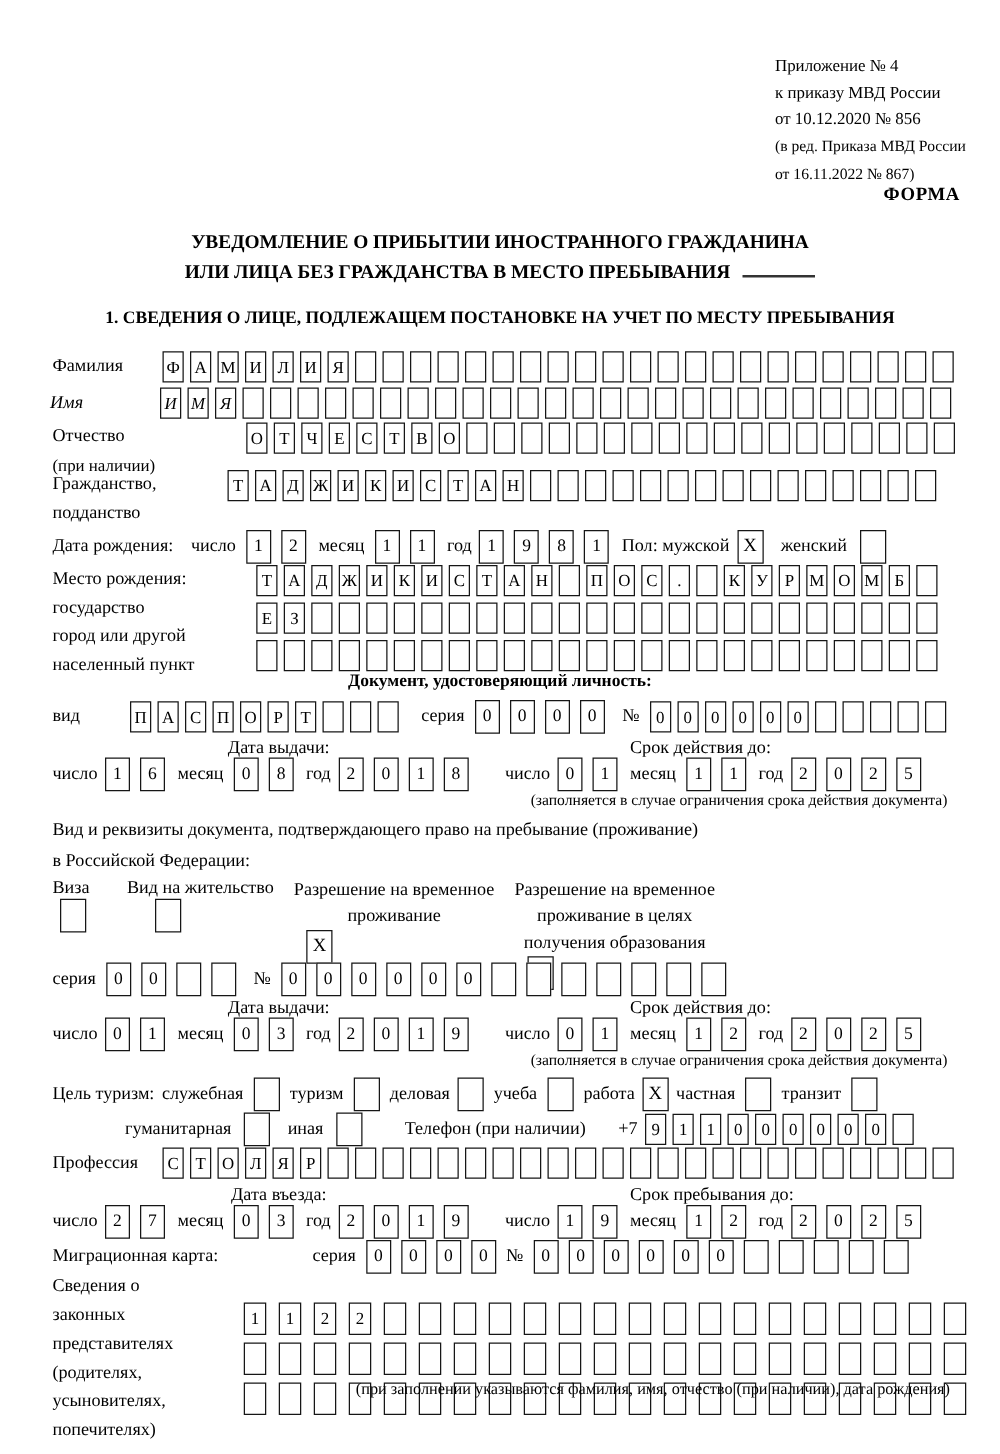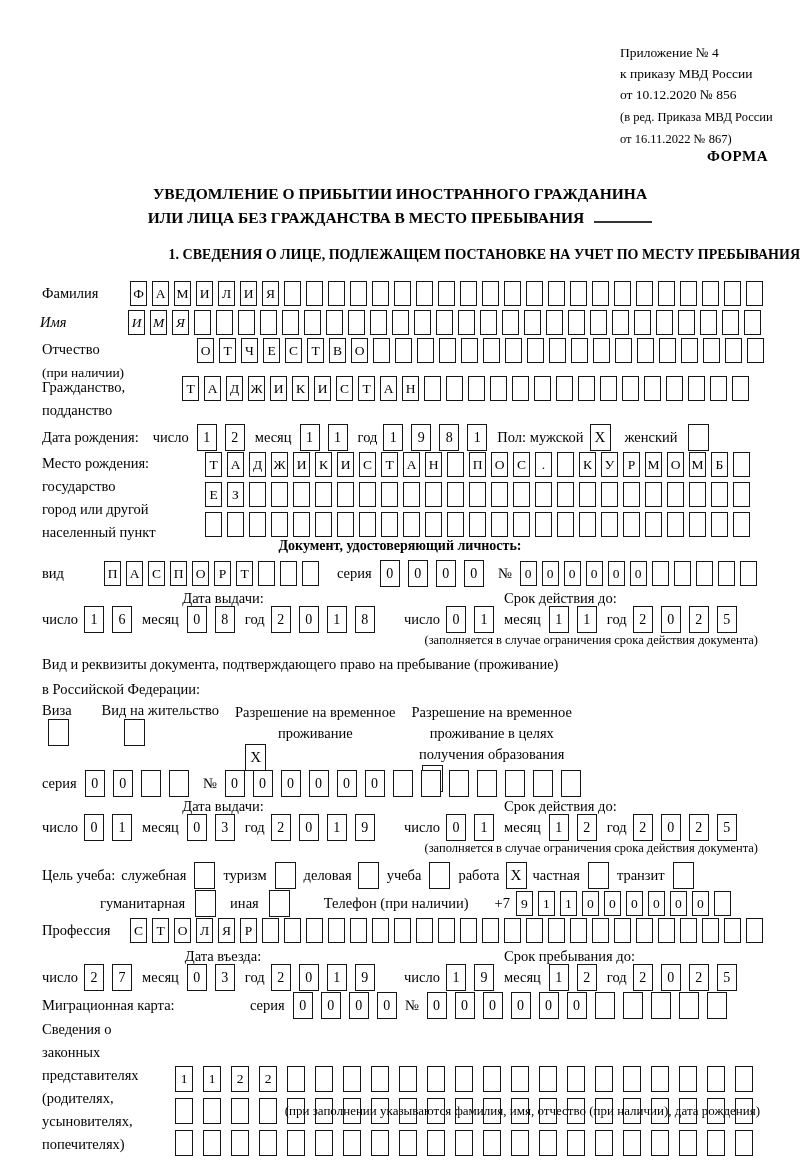--- a/index.html
+++ b/index.html
@@ -18,21 +18,21 @@
   .cells.w .cell{width:18px;height:26px;}
   
   .cb{flex:0 0 auto;width:21px;height:27px;box-sizing:border-box;border:1.8px solid #161616;
       display:inline-flex;align-items:center;justify-content:center;font-size:15px;background:#fff;}
   
   .appendix{left:620px;top:42px;display:block;font-size:13.5px;line-height:21px;}
   .appendix .sub{font-size:12.5px;line-height:19px;margin-top:3px;}
   .forma{left:0;right:32px;top:148px;display:block;text-align:right;font-size:15px;font-weight:bold;letter-spacing:.5px;}
   .title{left:0;top:182px;width:800px;display:block;text-align:center;font-weight:bold;font-size:15.5px;line-height:24px;}
   .title-underline{display:inline-block;width:58px;border-bottom:2.2px solid #333;height:14px;margin-left:10px;}
-  .section-h{left:0;top:247px;width:800px;display:block;text-align:right;font-weight:bold;font-size:14px;}
+  .section-h{left:0;top:247px;width:800px;display:block;text-align:center;font-weight:bold;font-size:14px;}
   .labelcol{display:block;}
   .labelcol div{font-size:14.5px;line-height:23px;white-space:nowrap;}
   .rowscol{display:flex;flex-direction:column;gap:5px;}
   .dg-left{width:362px;display:flex;align-items:center;}
   .dg-right{display:flex;align-items:center;}
   .gap6{margin-left:6px}.gap8{margin-left:8px}.gap10{margin-left:10px}
   .gap14{margin-left:14px}.gap18{margin-left:18px}
   .opt{display:flex;align-items:flex-start;flex-direction:column;}
   .optlines{display:block;text-align:center;font-size:14.5px;line-height:21px;}
   .note-r{display:block;width:758px;text-align:right;font-size:12.5px;}
@@ -511,21 +511,21 @@
           <span class="cell">0</span>
           <span class="cell">2</span>
           <span class="cell">5</span>
         </span>
     </span>
   </div>
 
   <div class="abs note-r" style="left:0;top:841px;">(заполняется в случае ограничения срока действия документа)</div>
 
   <div class="abs" style="left:42px;top:862px;">
-    <span class="lbl">Цель учеба:</span>
+    <span class="lbl">Цель туризм:</span>
     <span class="lbl gap6">служебная</span>
     <span class="cb gap8"></span>
     <span class="lbl gap8">туризм</span>
     <span class="cb gap8"></span>
     <span class="lbl gap8">деловая</span>
     <span class="cb gap6"></span>
     <span class="lbl gap8">учеба</span>
     <span class="cb gap8"></span>
     <span class="lbl gap8">работа</span>
     <span class="cb gap6">X</span>
@@ -657,21 +657,21 @@
         <span class="cell">0</span>
         <span class="cell">0</span>
         <span class="cell"></span>
         <span class="cell"></span>
         <span class="cell"></span>
         <span class="cell"></span>
         <span class="cell"></span>
       </span>
   </div>
 
-  <div class="abs" style="left:42px;top:1018px;align-items:flex-end;">
+  <div class="abs" style="left:42px;top:1018px;align-items:center;gap:20px;">
     <span class="labelcol" style="width:133px">
       <div>Сведения о</div>
       <div>законных</div>
       <div>представителях</div>
       <div>(родителях,</div>
       <div>усыновителях,</div>
       <div>попечителях)</div>
     </span>
     <span class="rowscol" style="gap:6px">
       <span class="cells w">

